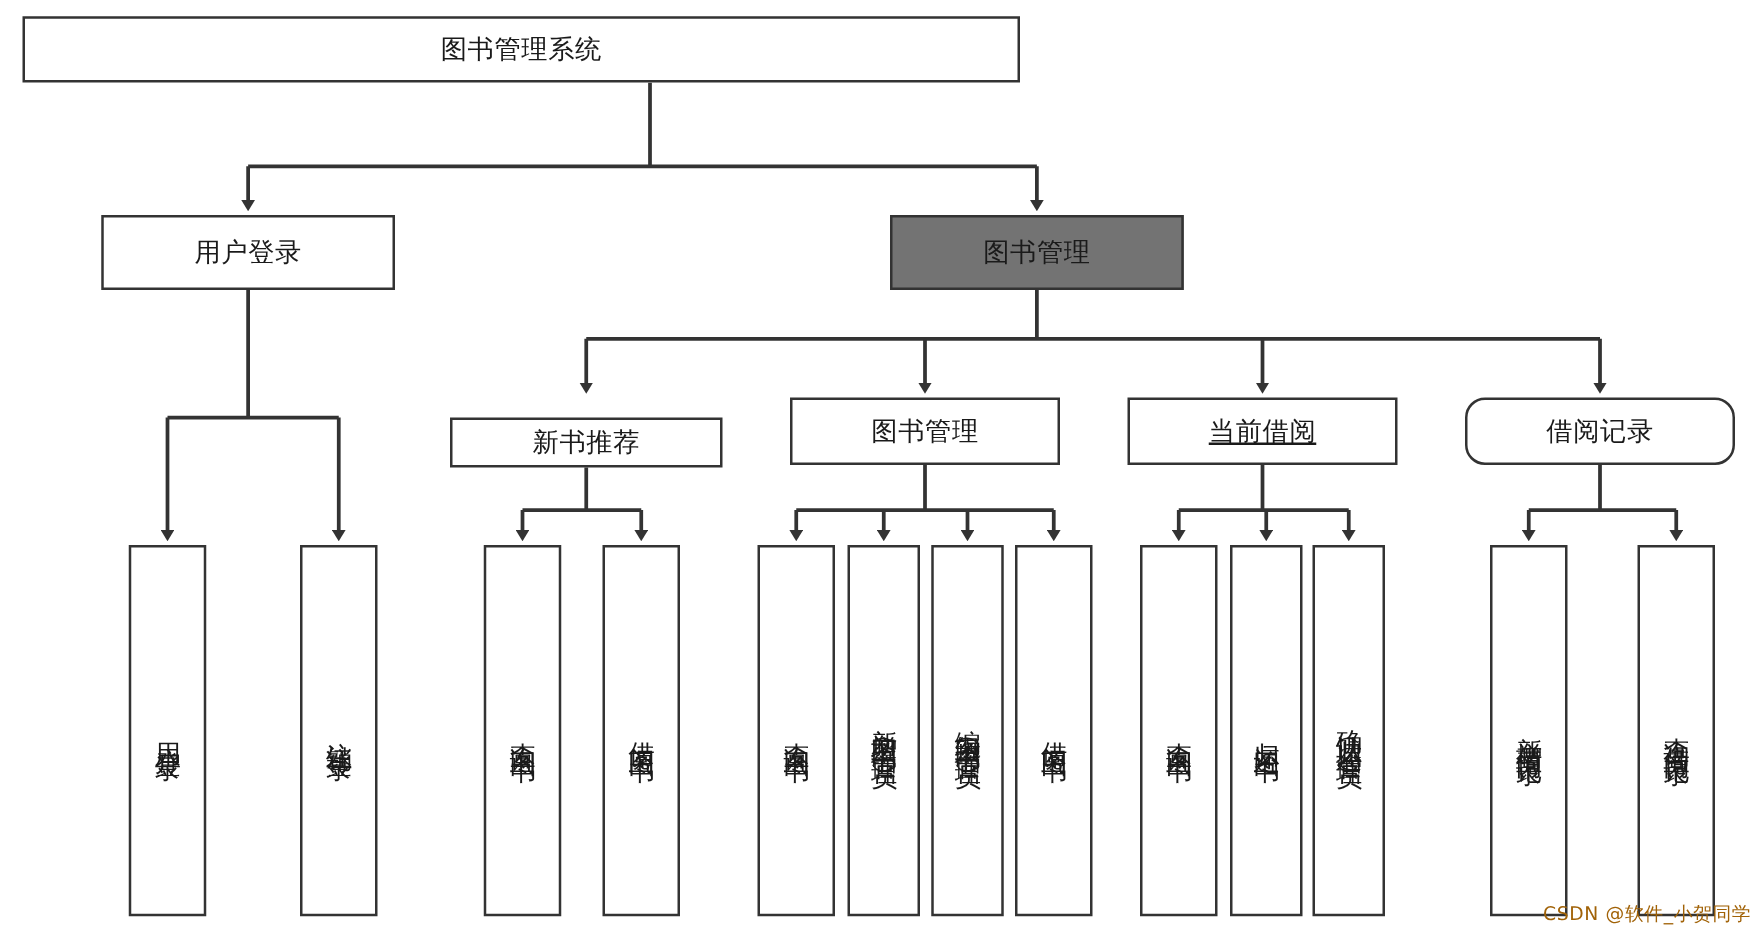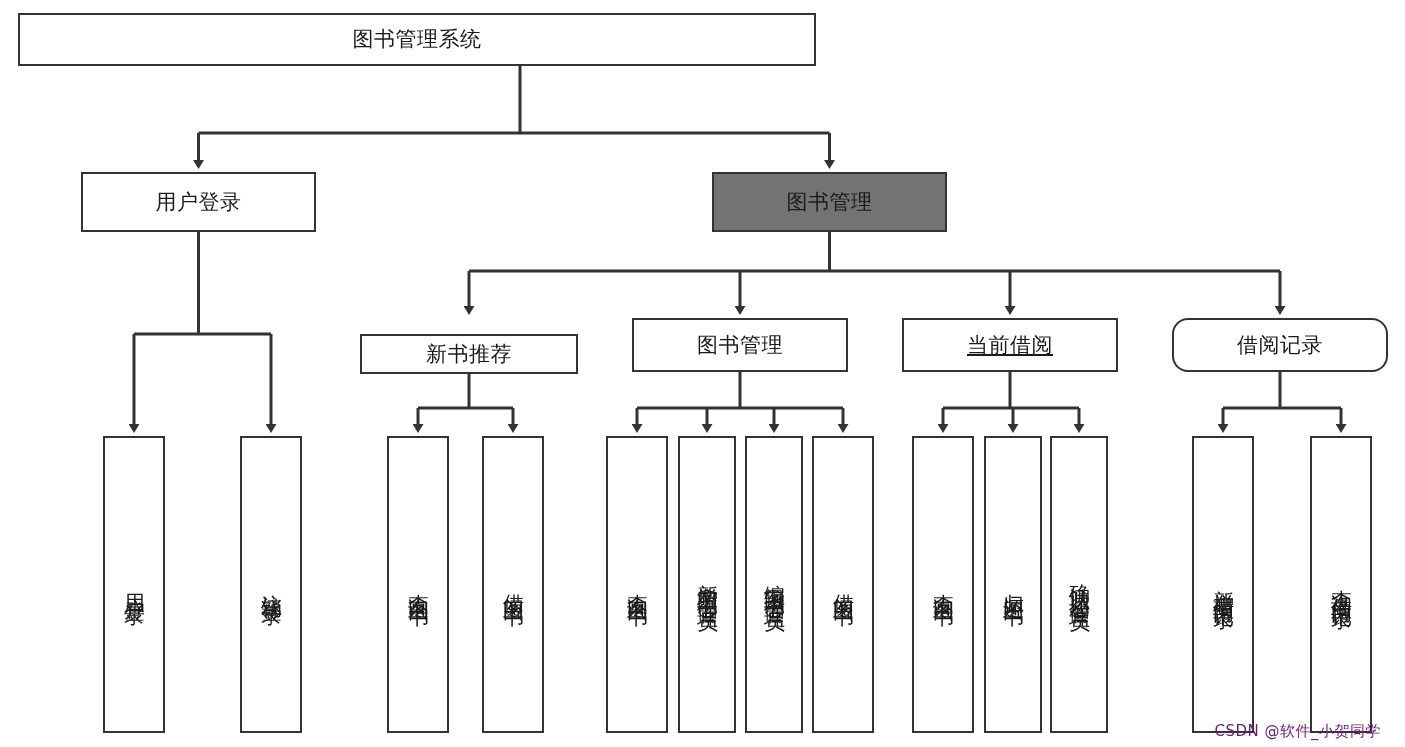--- a/index.html
+++ b/index.html
@@ -55,24 +55,24 @@
   .v-node .node-label {
     writing-mode: vertical-rl;
     text-orientation: upright;
     font-size: 21px;
     letter-spacing: 4px;
     white-space: nowrap;
     max-height: 100%;
   }
   #watermark {
     position: absolute;
-    right: 24px;
+    right: 4px;
     bottom: 6px;
     font-size: 15px;
-    color: #701a75;
+    color: #a16207;
     letter-spacing: 0.5px;
     z-index: 3;
     white-space: nowrap;
   }
 </style>
 </head>
 <body>
 
 <div id="canvas">
 

